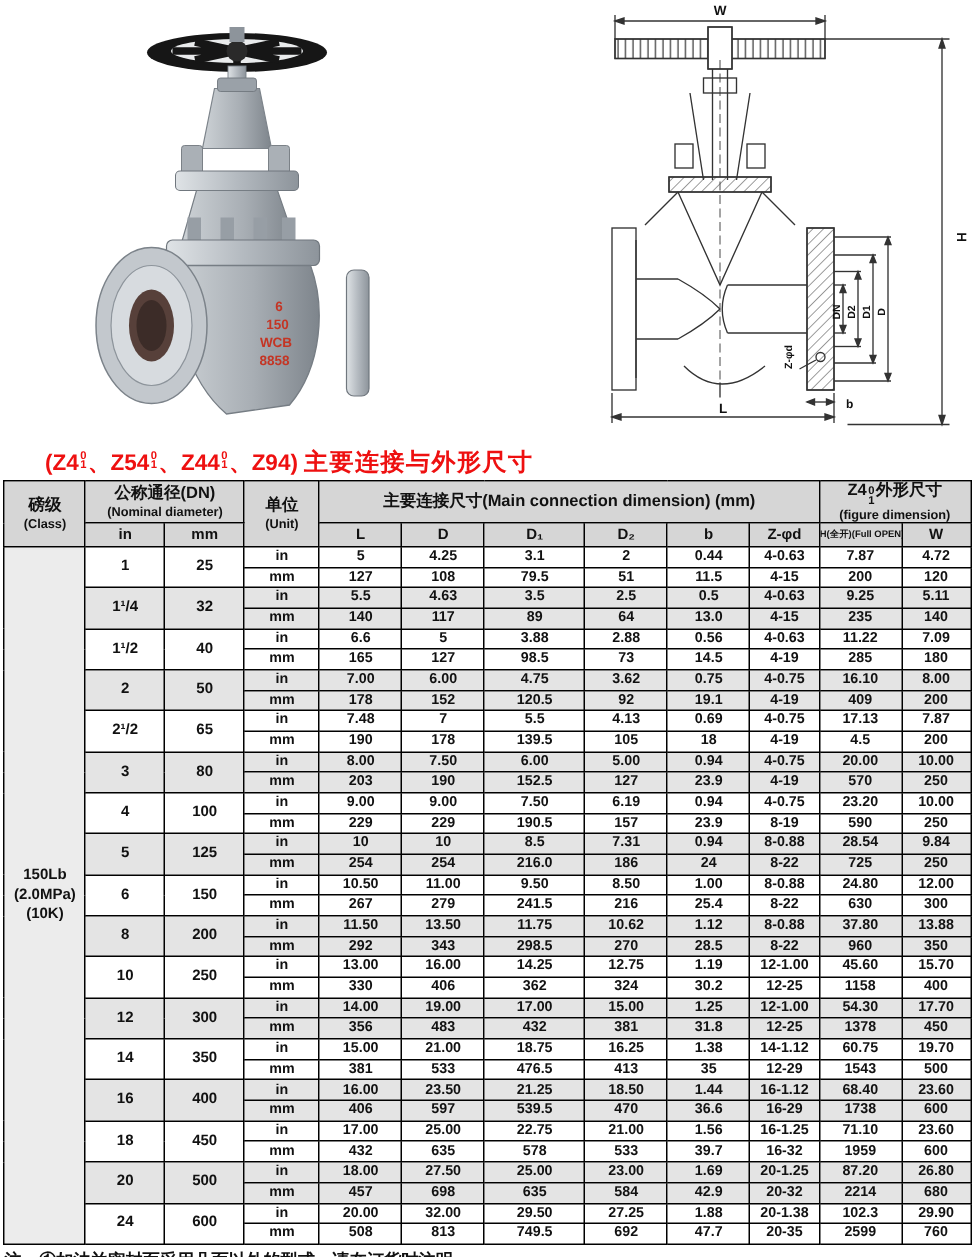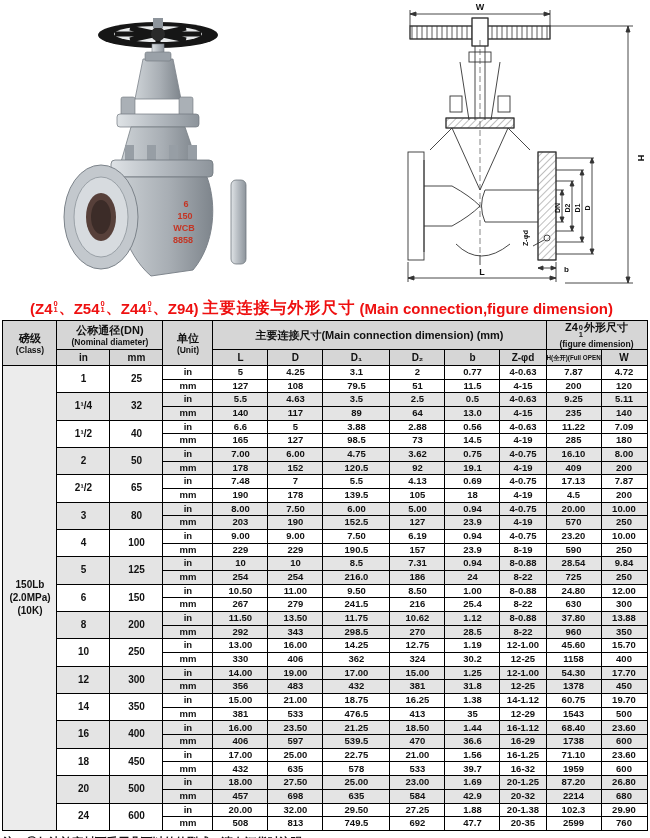--- a/index.html
+++ b/index.html
@@ -240,21 +240,20 @@
       <span>、</span>
       <span>Z44</span>
       <span class="stk">
         <i>0</i>
         <i>1</i>
       </span>
       <span>、</span>
       <span>Z94</span>
       <span> )</span>
       <span class="cn">主要连接与外形尺寸</span>
-      <span>(Main connection,figure dimension)</span>
   </div>
 
   <table>
     <colgroup>
       <col style="width:54px">
         <col style="width:53px">
         <col style="width:53px">
         <col style="width:50px">
       <col style="width:55px">
         <col style="width:55px">
@@ -310,21 +309,21 @@
             <div>(2.0MPa)</div>
             <div>(10K)</div>
           </td>
           <td rowspan="2" class="sizecell">1</td>
           <td rowspan="2" class="sizecell">25</td>
           <td>in</td>
           <td>5</td>
           <td>4.25</td>
           <td>3.1</td>
           <td>2</td>
-          <td>0.77</td>
+          <td>0.44</td>
           <td>4-0.63</td>
           <td>7.87</td>
           <td>4.72</td>
         </tr>
         <tr>
           <td>mm</td>
           <td>127</td>
           <td>108</td>
           <td>79.5</td>
           <td>51</td>

